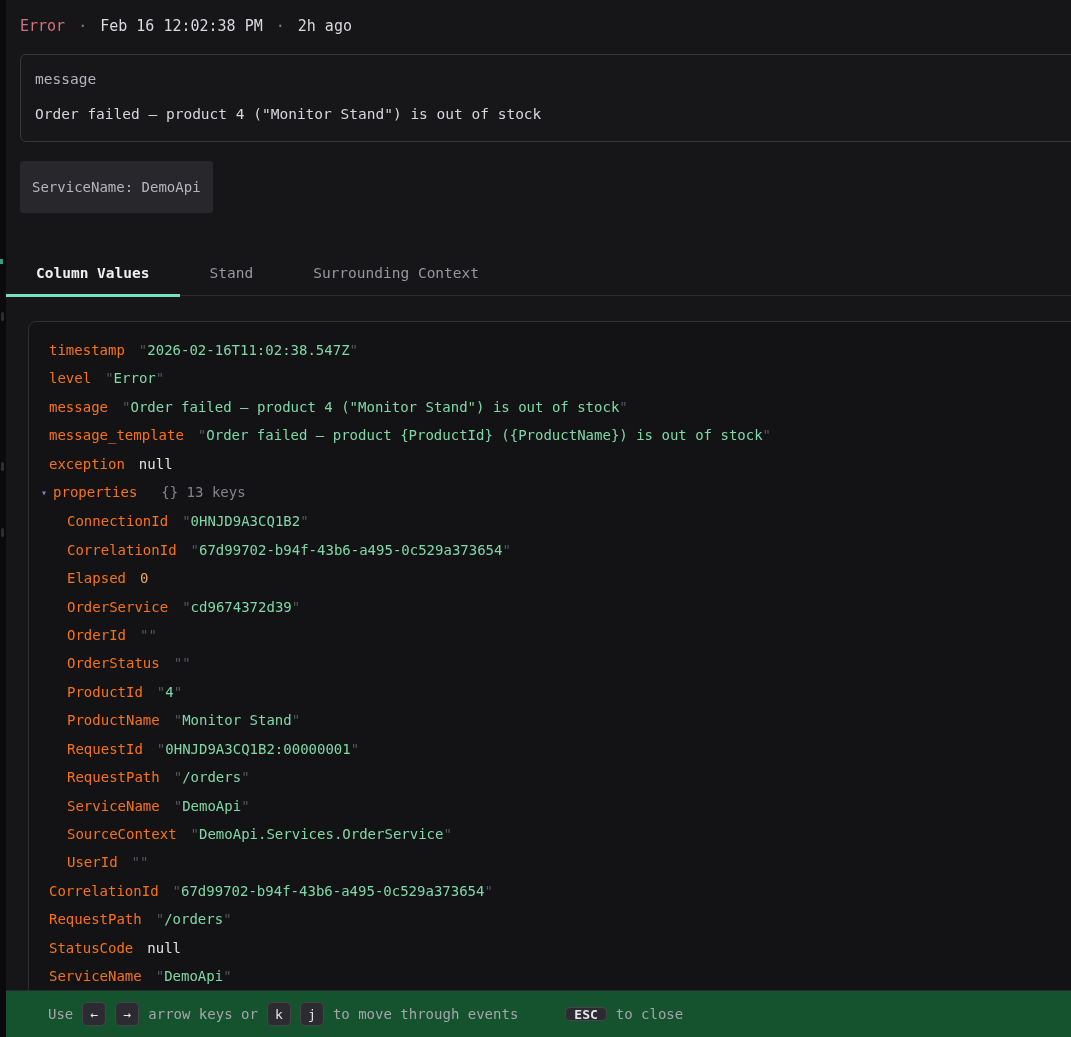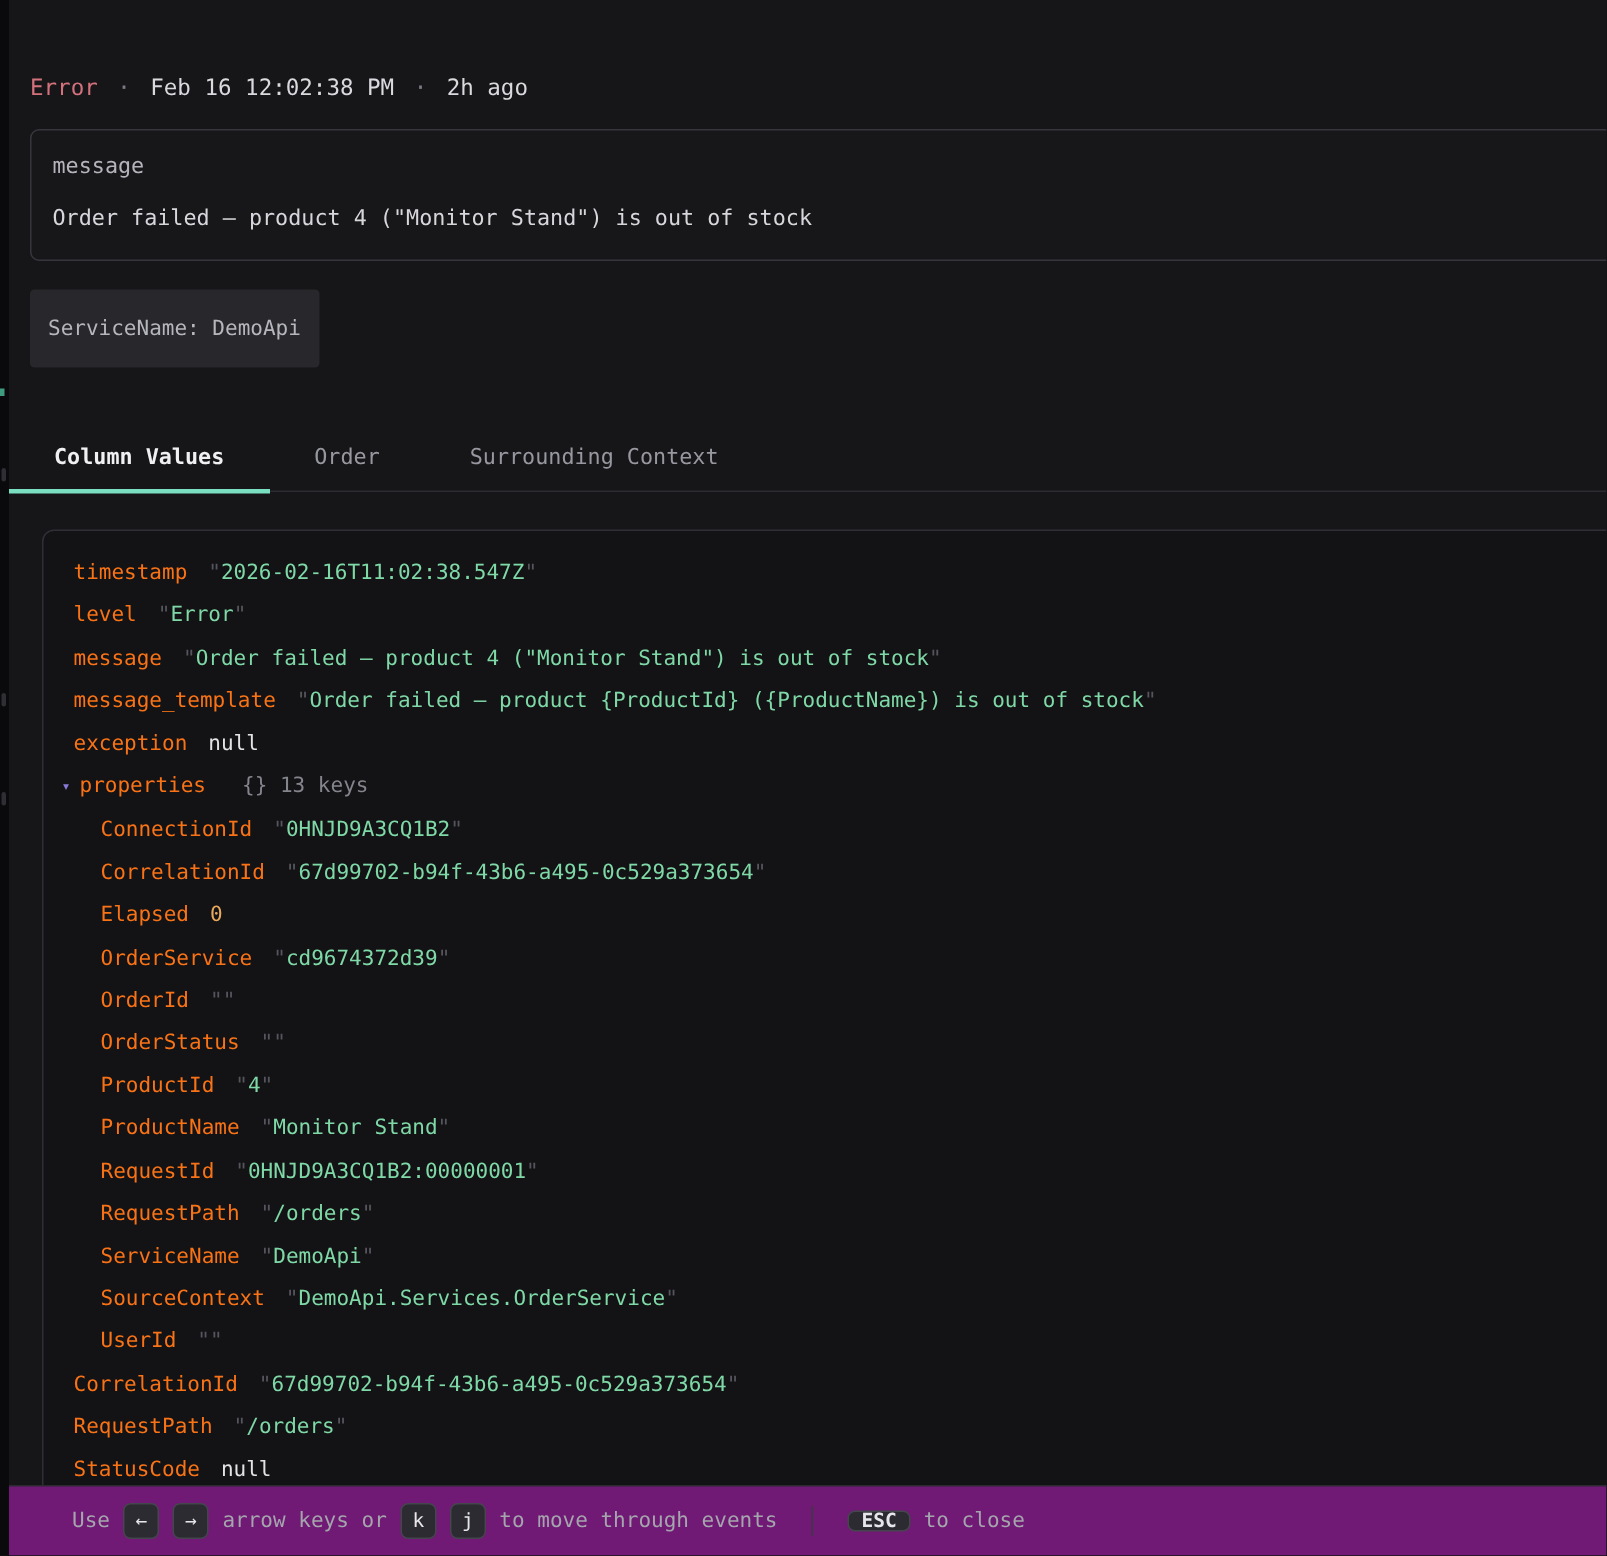--- a/index.html
+++ b/index.html
@@ -13,21 +13,21 @@
     position: absolute; left: 0; top: 0; width: 6px; height: 100%;
     background: #0a0a0c; z-index: 5;
   }
   .underlay-mark { position: absolute; left: 1px; width: 3px; background: #2e2e34; border-radius: 2px; }
   .underlay-accent { position: absolute; left: 0; width: 3px; height: 5px; background: #3f9b80; }
 
   .modal {
     position: absolute; left: 6px; top: 0; right: 0; bottom: 0;
     display: flex; flex-direction: column; background: #161619;
   }
-  .content { flex: 1; padding: 17px 0 0 14px; overflow: hidden; margin-top: 32px; }
+  .content { flex: 1; padding: 17px 0 0 14px; overflow: hidden; }
 
   
   .event-header { display: flex; align-items: center; gap: 13px; font-size: 15px; color: #d9d9de; }
   .level-error { color: #d3717c; }
   .dot-sep { color: #7b7b84; }
 
   
   .message-card {
     margin-top: 19px; margin-right: -24px;
     border: 1px solid #36363d; border-radius: 6px;
@@ -72,21 +72,21 @@
   .num { color: #e8a95c; }
   .meta { color: #84848d; margin-left: 24px; }
   .caret {
     display: inline-block; margin-left: -8px; margin-right: 6px;
     font-size: 10px; color: #8a7ad8; cursor: pointer; vertical-align: 1px;
   }
 
   
   .footer {
     height: 47px; flex: none;
-    border-top: 1px solid #2a2a30; background: #701a75;
+    border-top: 1px solid #2a2a30; background: #14532d;
     display: flex; align-items: center; gap: 9px;
     padding-left: 42px; font-size: 14px; color: #a5a5ad;
   }
   kbd {
     display: inline-flex; align-items: center; justify-content: center;
     min-width: 24px; height: 24px; padding: 0 5px;
     background: #2b2b31; border: 1px solid #45454d; border-radius: 5px;
     color: #e7e7eb; font-size: 13px; font-family: inherit;
   }
   kbd.kbd-esc { font-weight: bold; height: 14px; padding: 0 8px; }
@@ -115,21 +115,21 @@
 
     <div class="message-card">
       <div class="message-label">message</div>
       <div class="message-text">Order failed — product 4 ("Monitor Stand") is out of stock</div>
     </div>
 
     <div class="badge">ServiceName: DemoApi</div>
 
     <div class="tabs">
         <div class="tab active">Column Values</div>
-        <div class="tab">Order</div>
+        <div class="tab">Stand</div>
         <div class="tab">Surrounding Context</div>
       </div>
 
     <div class="panel">
       <div>
           <div class="row"><span class="key">timestamp</span><span class="val"><span class="q">"</span><span class="str">2026-02-16T11:02:38.547Z</span><span class="q">"</span></span></div>
           <div class="row"><span class="key">level</span><span class="val"><span class="q">"</span><span class="str">Error</span><span class="q">"</span></span></div>
           <div class="row"><span class="key">message</span><span class="val"><span class="q">"</span><span class="str">Order failed — product 4 ("Monitor Stand") is out of stock</span><span class="q">"</span></span></div>
           <div class="row"><span class="key">message_template</span><span class="val"><span class="q">"</span><span class="str">Order failed — product {ProductId} ({ProductName}) is out of stock</span><span class="q">"</span></span></div>
           <div class="row"><span class="key">exception</span><span class="val null">null</span></div>

